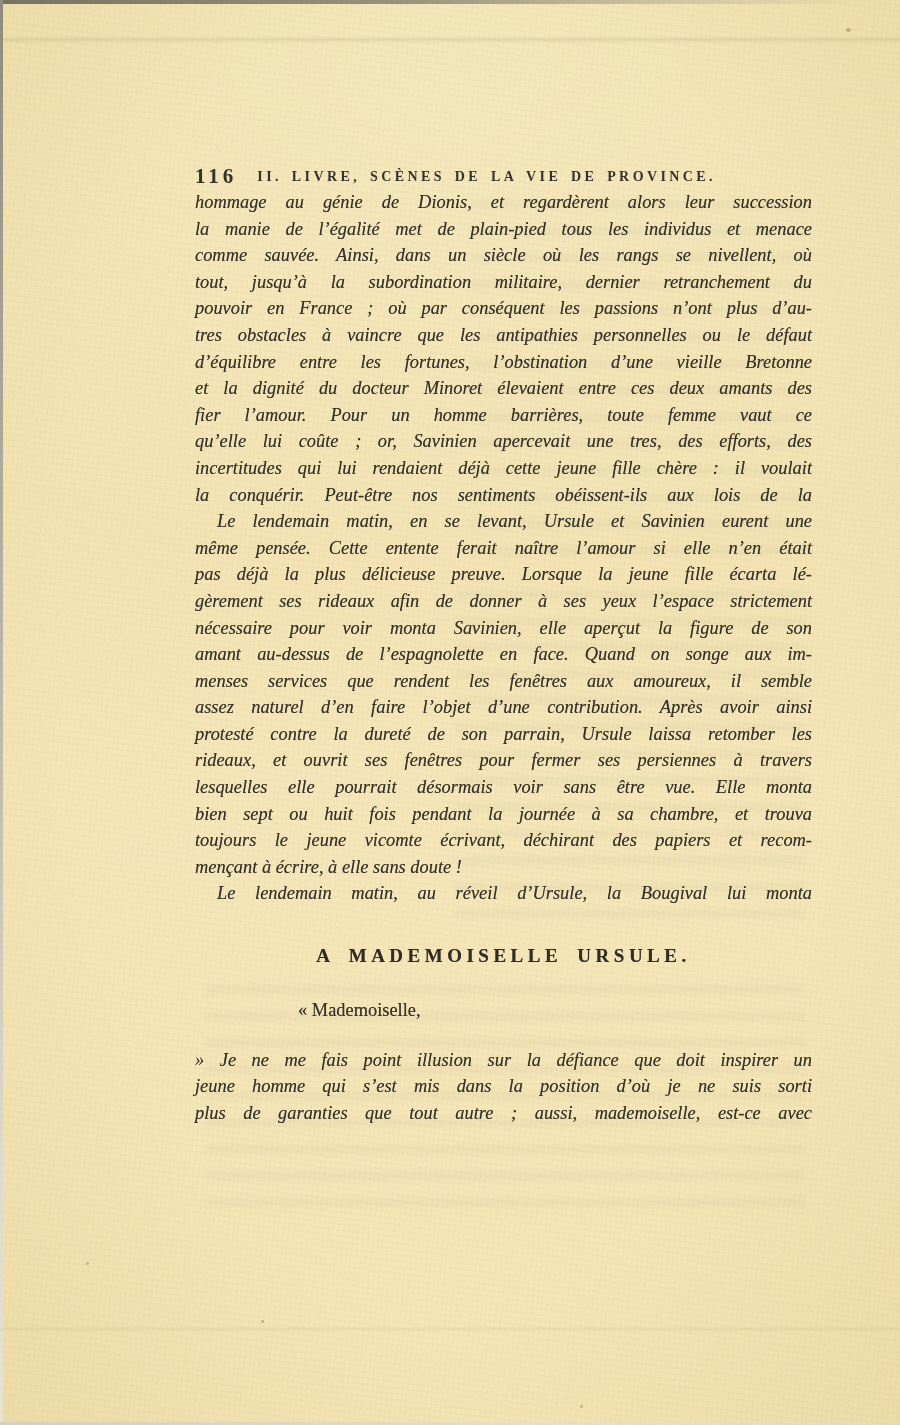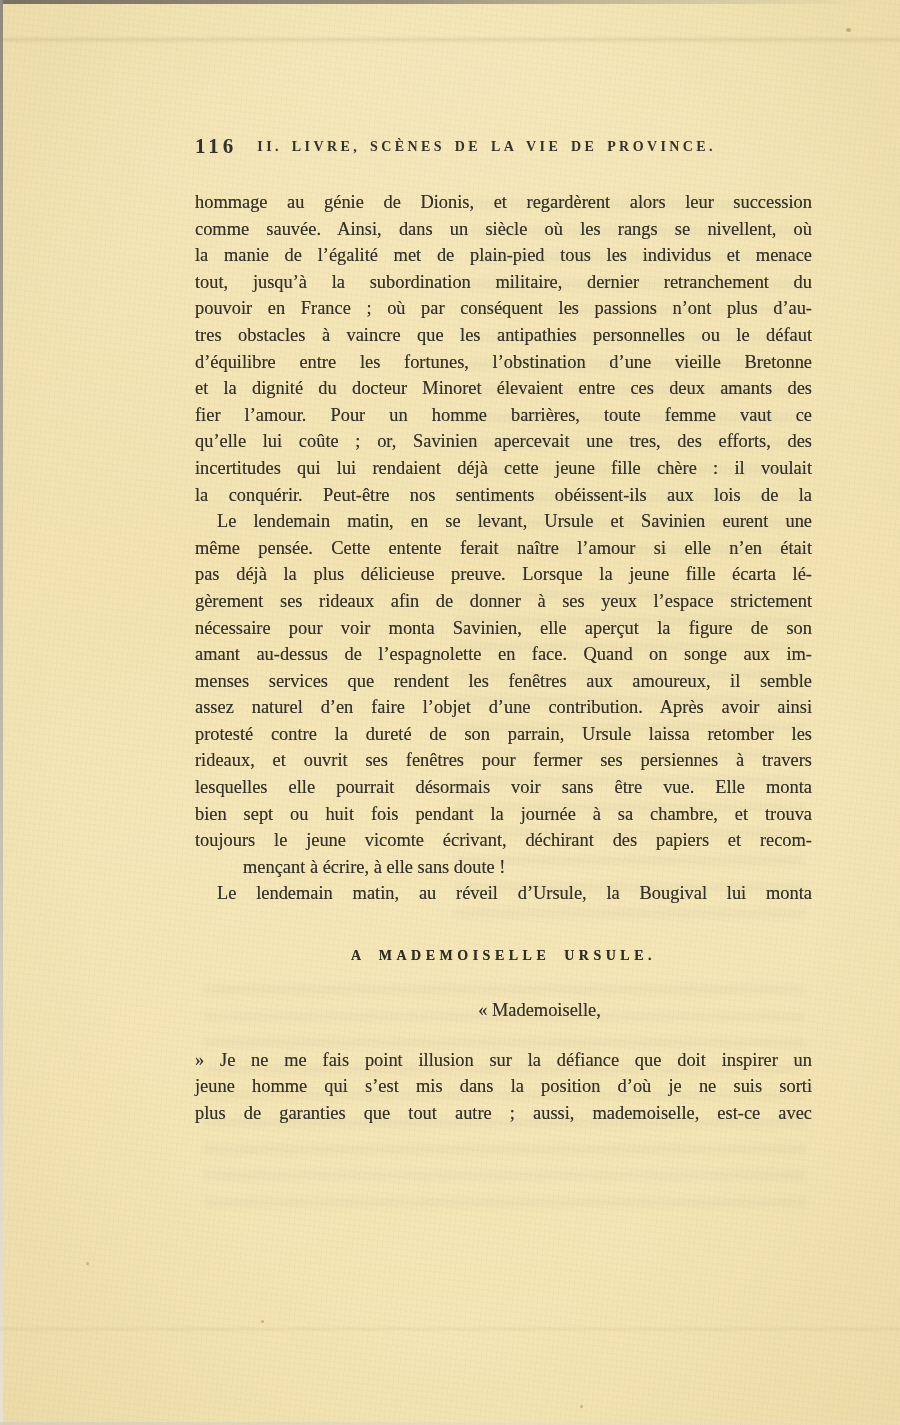--- a/index.html
+++ b/index.html
@@ -39,49 +39,49 @@
     background:linear-gradient(180deg, transparent, rgba(158,142,98,0.10) 50%, transparent);
   }
   .ghost{
     position:absolute;pointer-events:none;filter:blur(2.5px);opacity:0.5;
     background:repeating-linear-gradient(180deg, rgba(118,128,104,0.10) 0 9px, transparent 9px 26.6px);
   }
   .speck{position:absolute;border-radius:50%;}
 
   
   .running-header{
-    position:absolute;left:195px;top:134px;width:617px;height:24px;
+    position:absolute;left:195px;top:164px;width:617px;height:24px;
     color:#34322c;white-space:nowrap;
   }
   .page-num{
     display:inline-block;font-size:21px;letter-spacing:4px;font-weight:bold;
     transform:scaleY(1.02);
   }
   .running-title{
     display:inline-block;margin-left:16px;font-size:14px;font-weight:bold;
     letter-spacing:3.4px;vertical-align:2px;word-spacing:3px;
   }
 
   
   .text-column{
     position:absolute;left:195px;top:189px;width:617px;
     font-size:18.4px;line-height:26.6px;color:#33312b;
     text-shadow:0 0 0.5px rgba(46,43,36,0.55);
   }
-  .line{text-align:justify;text-align-last:justify;height:26.6px;overflow:visible;}
-  .line.endline{text-align-last:left;margin-left:48px;}
+  .line{text-align:justify;text-align-last:justify;height:26.6px;overflow:visible;font-style:italic;}
+  .line.endline{text-align-last:left;}
   .line.indent{text-indent:22px;}
 
   .letter-heading{
     margin-top:36px;height:20px;text-align:center;
-    font-size:14px;font-weight:bold;letter-spacing:4.5px;word-spacing:6px;
+    font-size:19px;font-weight:bold;letter-spacing:4.5px;word-spacing:6px;
     color:#2f2d27;
   }
   .letter-salutation{
-    margin-top:34px;height:26.6px;margin-left:72px;text-align:center;
+    margin-top:34px;height:26.6px;margin-left:103px;text-align:left;
   }
   .letter-body{margin-top:23px;}
 </style>
 </head>
 <body>
 
 <div class="grain"></div>
 <div class="top-edge"></div>
 <div class="left-edge"></div>
 <div class="bottom-edge"></div>
@@ -99,22 +99,22 @@
 
 <div class="running-header">
   <span class="page-num">116</span>
   <span class="running-title">II. LIVRE, SCÈNES DE LA VIE DE PROVINCE.</span>
 </div>
 
 <div class="text-column">
   <div id="paragraphs">
       <div>
         <div class="line">hommage au génie de Dionis, et regardèrent alors leur succession</div>
+        <div class="line">la manie de l’égalité met de plain-pied tous les individus et menace</div>
         <div class="line">comme sauvée. Ainsi, dans un siècle où les rangs se nivellent, où</div>
-        <div class="line">la manie de l’égalité met de plain-pied tous les individus et menace</div>
         <div class="line">tout, jusqu’à la subordination militaire, dernier retranchement du</div>
         <div class="line">pouvoir en France ; où par conséquent les passions n’ont plus d’au-</div>
         <div class="line">tres obstacles à vaincre que les antipathies personnelles ou le défaut</div>
         <div class="line">d’équilibre entre les fortunes, l’obstination d’une vieille Bretonne</div>
         <div class="line">et la dignité du docteur Minoret élevaient entre ces deux amants des</div>
         <div class="line">fier l’amour. Pour un homme barrières, toute femme vaut ce</div>
         <div class="line">qu’elle lui coûte ; or, Savinien apercevait une tres, des efforts, des</div>
         <div class="line">incertitudes qui lui rendaient déjà cette jeune fille chère : il voulait</div>
         <div class="line">la conquérir. Peut-être nos sentiments obéissent-ils aux lois de la</div>
       </div>

